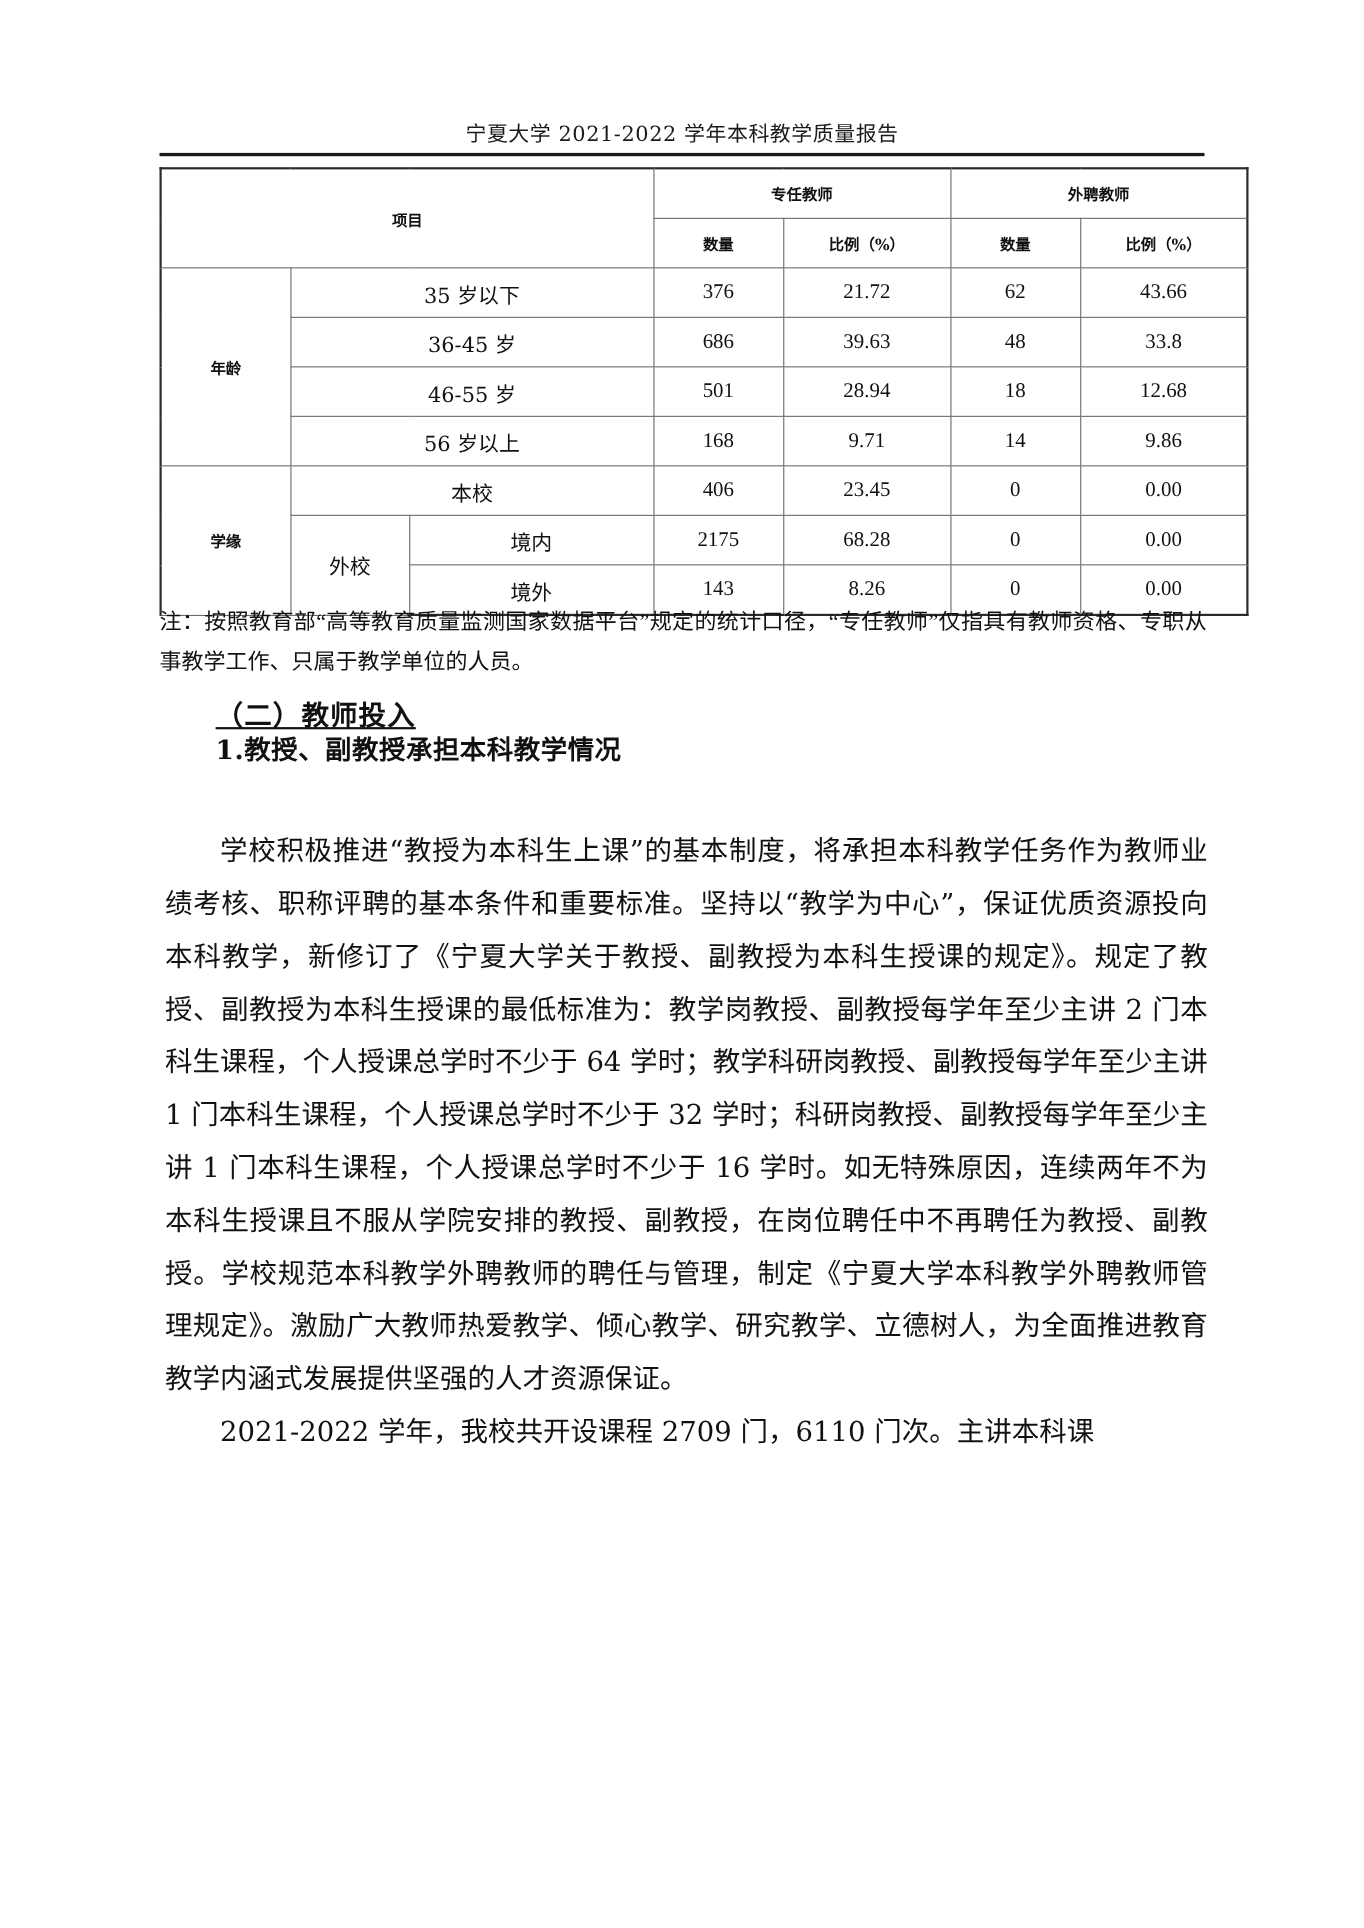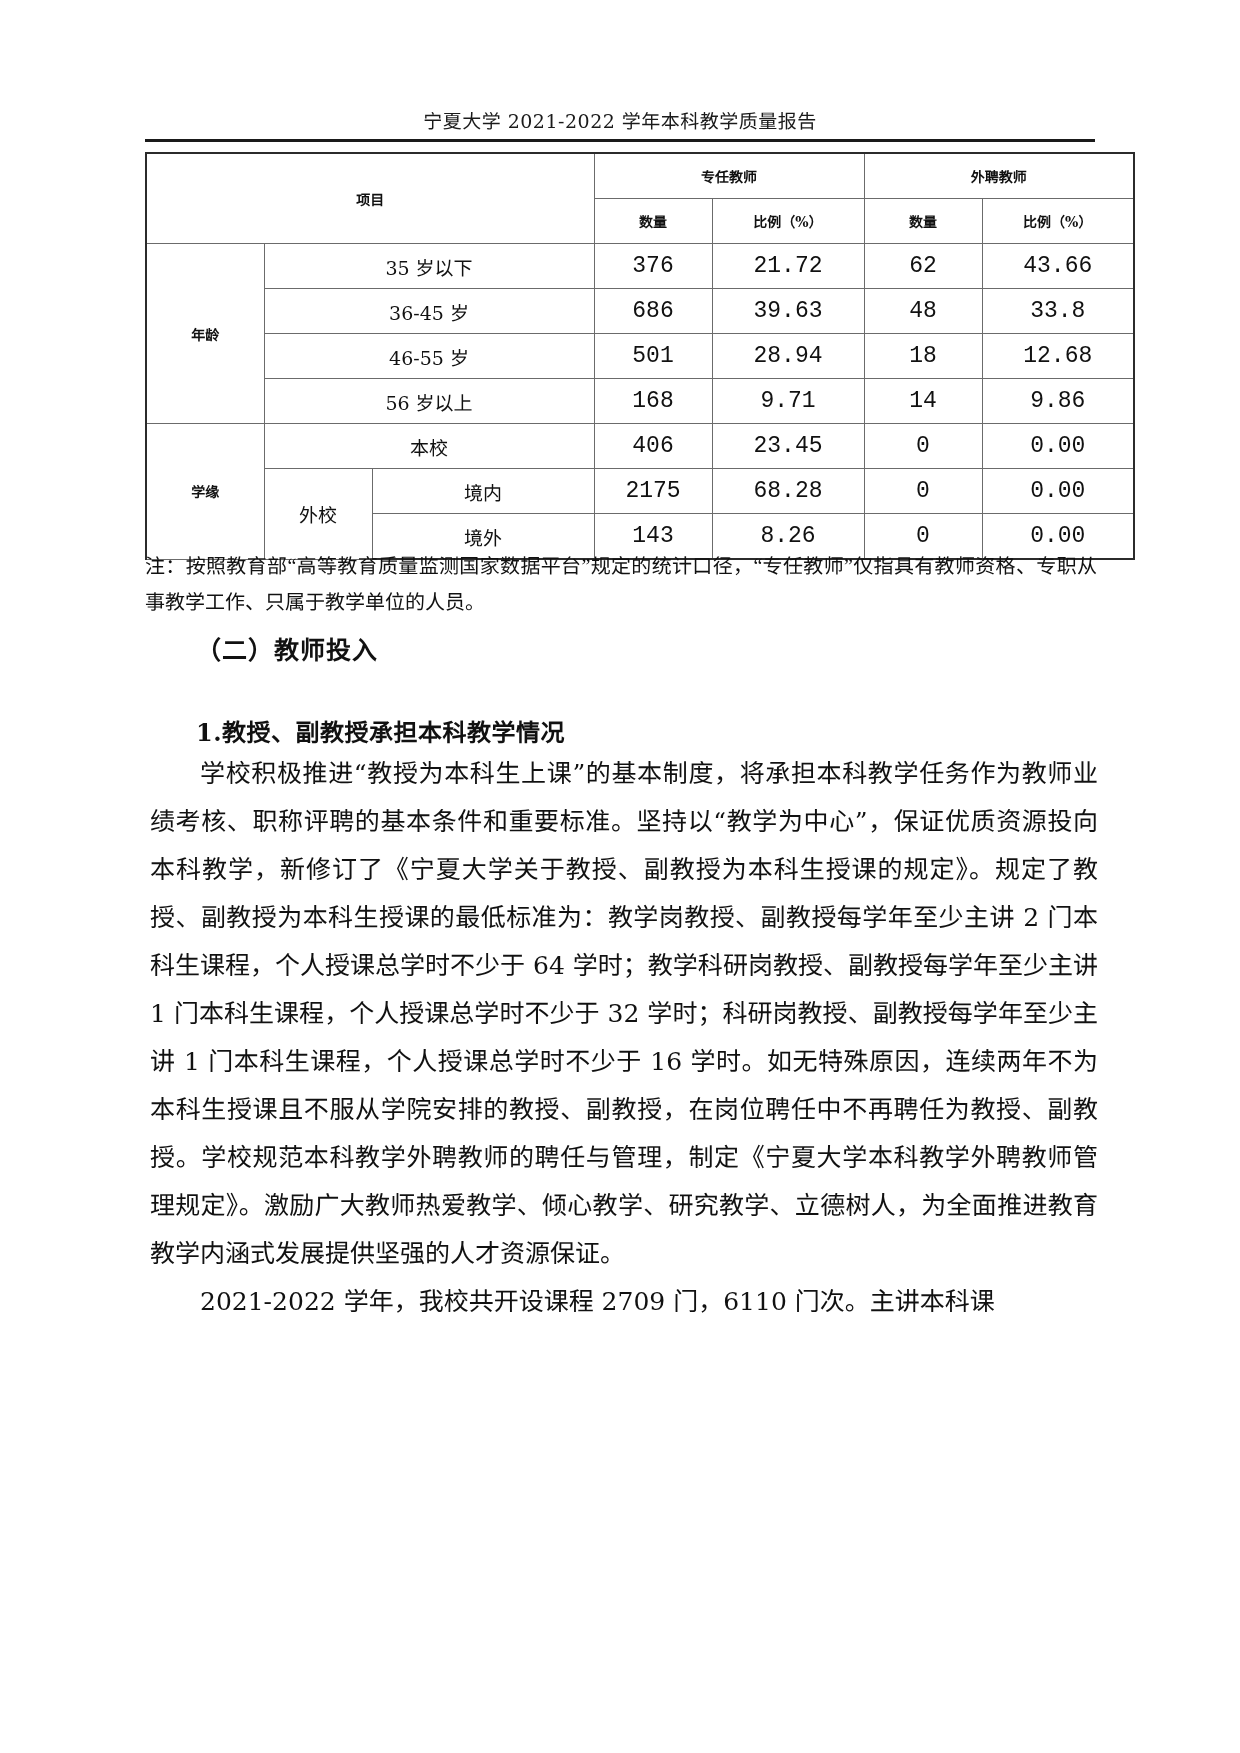--- a/index.html
+++ b/index.html
@@ -69,22 +69,22 @@
   }
   table.stats .outer-top    { border-top: 2px solid #2b2b2b; }
   table.stats .outer-bottom { border-bottom: 2px solid #2b2b2b; }
   table.stats .outer-left   { border-left: 2px solid #2b2b2b; }
   table.stats .outer-right  { border-right: 2px solid #2b2b2b; }
   table.stats .hdr {
     font-weight: bold;
     font-size: 14px;
   }
   table.stats .num {
-    font-family: Liberation Mono, monospace;
-    font-size: 23px;
+    font-family: Liberation Serif, serif;
+    font-size: 19px;
   }
   .row-tall td { height: 46px; }
 
   
   .note {
     position: absolute;
     left: 145px;
     top: 548px;
     width: 952px;
     font-size: 20px;
@@ -97,25 +97,26 @@
 
   
   .h-section {
     position: absolute;
     left: 196px;
     top: 630px;
     font-size: 25px;
     font-weight: bold;
     letter-spacing: 1px;
     font-family: "DejaVu Serif", "Liberation Serif", serif;
+    text-decoration: underline;
   }
   .h-sub {
     position: absolute;
     left: 196px;
-    top: 713px;
+    top: 662px;
     font-size: 24px;
     font-weight: bold;
     letter-spacing: 0.5px;
     font-family: "DejaVu Serif", "Liberation Serif", serif;
   }
 
   
   .body-block {
     position: absolute;
     left: 150px;

